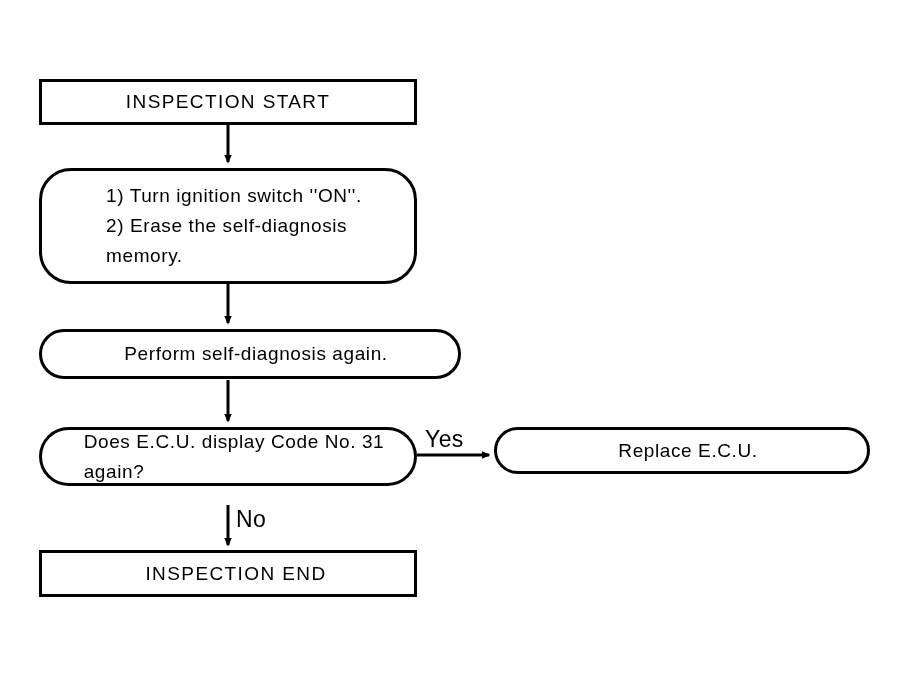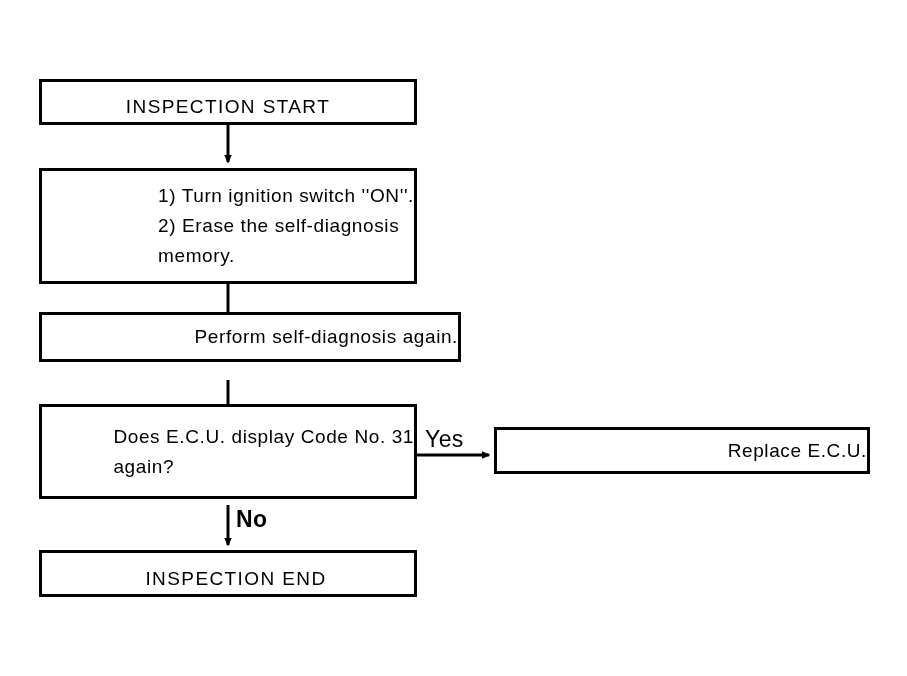--- a/index.html
+++ b/index.html
@@ -22,54 +22,54 @@
     height: 676px;
   }
   .box {
     position: absolute;
     box-sizing: border-box;
     border: 3px solid #000000;
     background: #ffffff;
     display: flex;
     align-items: center;
   }
-  .box.center { justify-content: center; align-items: flex-end; }
-  .box.left   { justify-content: flex-end; }
+  .box.center { justify-content: center; }
+  .box.left   { justify-content: center; border-radius: 32px; }
   .box-text {
     font-size: 19px;
     line-height: 30px;
     letter-spacing: 0.6px;
     white-space: pre-line;
     font-weight: 400;
   }
   .box.center .box-text {
     text-align: center;
     letter-spacing: 1.4px;
   }
   .box.left .box-text {
     text-align: left;
     padding-left: 12px;
   }
   
   #node-start        { left: 39px;  top: 79px;  width: 378px; height: 46px; }
   #node-steps        { left: 39px;  top: 168px; width: 378px; height: 116px; }
-  #node-perform      { left: 39px;  top: 312px; width: 422px; height: 50px; }
-  #node-decision     { left: 39px;  top: 404px; width: 378px; height: 95px; }
+  #node-perform      { left: 39px;  top: 329px; width: 422px; height: 50px; }
+  #node-decision     { left: 39px;  top: 427px; width: 378px; height: 59px; }
   #node-end          { left: 39px;  top: 550px; width: 378px; height: 47px; padding-left: 16px; }
   #node-replace      { left: 494px; top: 427px; width: 376px; height: 47px; }
 
   .edge-label {
     position: absolute;
     font-size: 23px;
     letter-spacing: 0.4px;
     line-height: 20px;
     white-space: nowrap;
   }
   #label-yes { left: 425px; top: 429px; }
-  #label-no  { left: 236px; top: 509px; font-weight: bold; }
+  #label-no  { left: 236px; top: 509px; }
 
   .connector { position: absolute; }
 </style>
 </head>
 <body>
 
 <div id="canvas">
 
   <svg id="connectors" width="907" height="676" style="position:absolute;left:0;top:0;">
     <defs>

